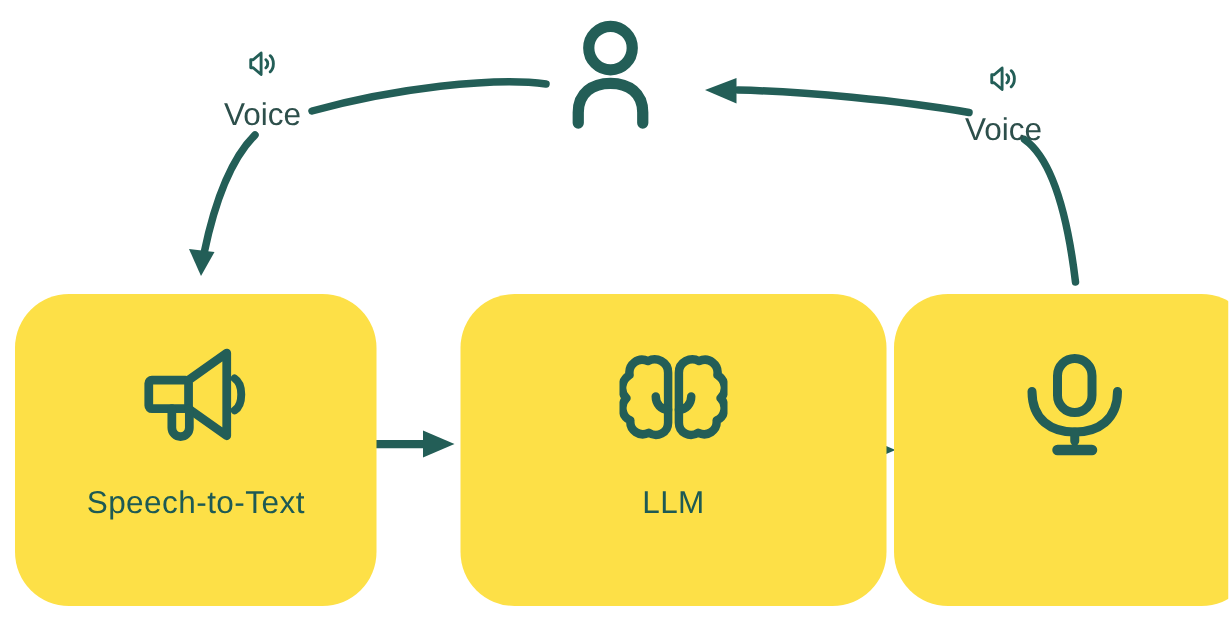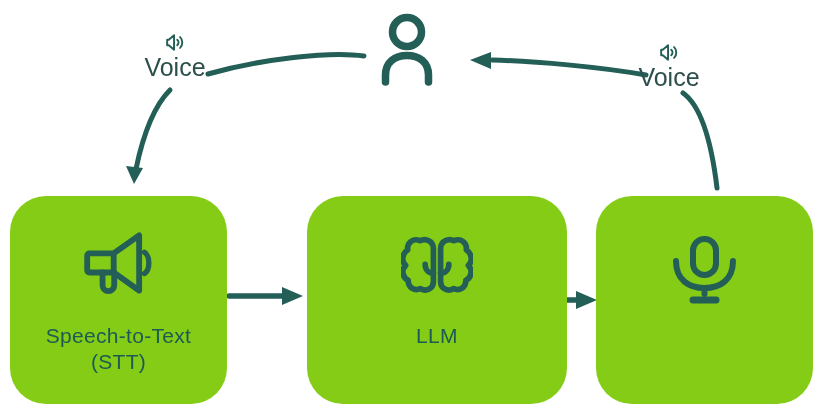--- a/index.html
+++ b/index.html
@@ -20,26 +20,26 @@
     position:absolute;left:381px;top:11px;width:52px;height:76px;z-index:2;
   }
   
   .voice-label{
     position:absolute;width:72px;z-index:3;
     display:flex;flex-direction:column;align-items:center;
   }
   .voice-left{left:139px;top:31px;}
   .voice-right{left:633px;top:41px;}
   .voice-text{
-    font-size:25px;line-height:24px;color:#2d4f4b;margin-top:1px;
+    font-size:21px;line-height:24px;color:#2d4f4b;margin-top:11px;
   }
   
   .node{
     position:absolute;top:196px;width:217px;height:208px;
-    background:#84cc16;border-radius:36px;z-index:2;
+    background:#fde047;border-radius:36px;z-index:2;padding-left:24px;
   }
   .node-stt{left:10px;}
   .node-llm{left:307px;width:260px;}
   .node-tts{left:596px;}
   .node-icon{
     position:absolute;top:36px;left:50%;transform:translateX(-50%);
   }
   .node-label{
     position:absolute;top:127px;left:0;width:100%;
     text-align:center;color:#1d5a54;
@@ -99,21 +99,20 @@
 
   <div class="node node-stt">
     <svg class="node-icon" width="70" height="64" viewBox="0 0 66 60">
       <rect class="stroke" stroke-width="5.5" x="3" y="20" width="25" height="18" rx="2"></rect>
       <path class="stroke" stroke-width="5.5" d="M28 20 L52 3 V55 L28 38"></path>
       <path class="stroke" stroke-width="5" d="M57 19 C62.5 22.5 62.5 35.5 57 39"></path>
       <path class="stroke" stroke-width="5.5" d="M17.5 38 V50 A5.5 5.5 0 0 0 28.5 50 V38"></path>
     </svg>
     <div class="node-label">
       <div>Speech-to-Text</div>
-      <div>(STT)</div>
     </div>
   </div>
 
   <div class="node node-llm">
     <svg class="node-icon" width="72" height="74" viewBox="0 0 70 72">
       <path class="stroke" stroke-width="5.5" d="M31.5 16 C31.5 9 24 5.5 18.5 8.5 C12 5.5 5.5 10.5 6.5 17.5 C1 21 0 28.5 4.5 32.5 C0 37 1.5 44.5 7 47 C6.5 53.5 13 58 19 55 C24.5 58.5 31.5 55 31.5 48.5 Z"></path>
       <path class="stroke" stroke-width="5.5" d="M38.5 16 C38.5 9 46 5.5 51.5 8.5 C58 5.5 64.5 10.5 63.5 17.5 C69 21 70 28.5 65.5 32.5 C70 37 68.5 44.5 63 47 C63.5 53.5 57 58 51 55 C45.5 58.5 38.5 55 38.5 48.5 Z"></path>
       <path class="stroke" stroke-width="5.5" d="M31.5 40 C27 40 23.5 36.5 23.5 31.5"></path>
       <path class="stroke" stroke-width="5.5" d="M38.5 40 C43 40 46.5 36.5 46.5 31.5"></path>
     </svg>

